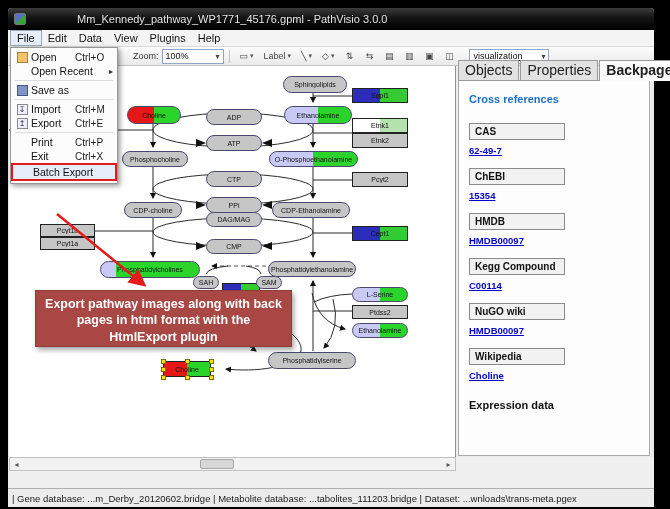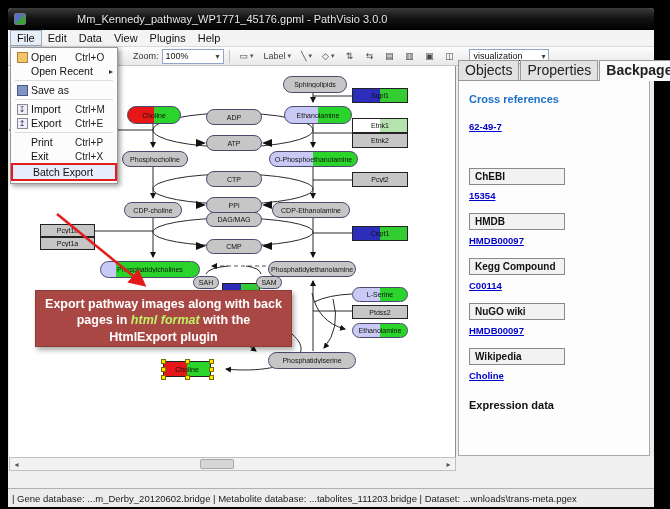--- a/index.html
+++ b/index.html
@@ -298,36 +298,36 @@
               <span class="handle" style="left: 21px; top: -3px;"></span>
               <span class="handle" style="left: 45px; top: -3px;"></span>
               <span class="handle" style="left: -3px; top: 5px;"></span>
               <span class="handle" style="left: 45px; top: 5px;"></span>
               <span class="handle" style="left: -3px; top: 13px;"></span>
               <span class="handle" style="left: 21px; top: 13px;"></span>
               <span class="handle" style="left: 45px; top: 13px;"></span>
             </div>
           </div>
         <div class="callout" style="background: rgb(168, 71, 67);">
-          <span>Export pathway images along with back pages in </span><span class="hl" style="color: #bef264; font-style: italic;">html format</span><span> with the HtmlExport plugin</span>
+          <span>Export pathway images along with back pages in </span><span class="hl" style="color: #ffffff;">html format</span><span> with the HtmlExport plugin</span>
         </div>
       </div>
 
       <div class="sidepanel">
         <div class="tabs" id="tabs">
             <span class="tab">Objects</span>
             <span class="tab">Properties</span>
             <span class="tab active">Backpage</span>
             <span class="tab">Search</span>
             <span class="tab">Legend</span>
           </div>
         <div class="bp-content">
           <div class="bp-heading">Cross references</div>
           <div id="bp-sections">
-              <div class="bp-section"><span class="bp-link">62-49-7</span></div>
+              <div class="bp-section"><div class="bp-header">CAS</div><span class="bp-link">62-49-7</span></div>
               <div class="bp-section"><div class="bp-header">ChEBI</div><span class="bp-link">15354</span></div>
               <div class="bp-section"><div class="bp-header">HMDB</div><span class="bp-link">HMDB00097</span></div>
               <div class="bp-section"><div class="bp-header">Kegg Compound</div><span class="bp-link">C00114</span></div>
               <div class="bp-section"><div class="bp-header">NuGO wiki</div><span class="bp-link">HMDB00097</span></div>
               <div class="bp-section"><div class="bp-header">Wikipedia</div><span class="bp-link">Choline</span></div>
             </div>
           <div class="bp-footer">Expression data</div>
         </div>
       </div>
     </div>

